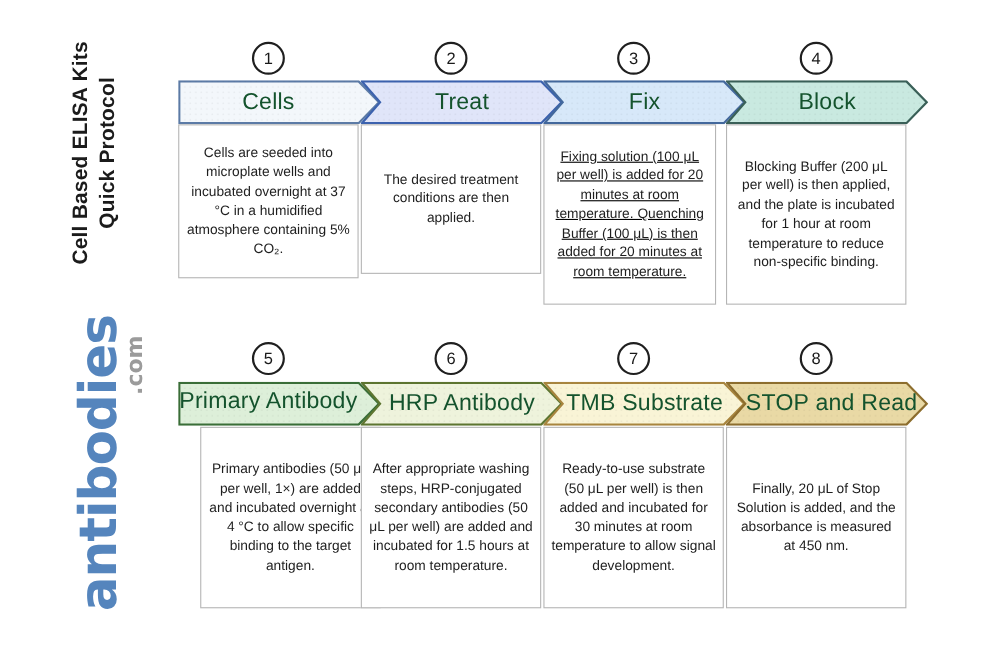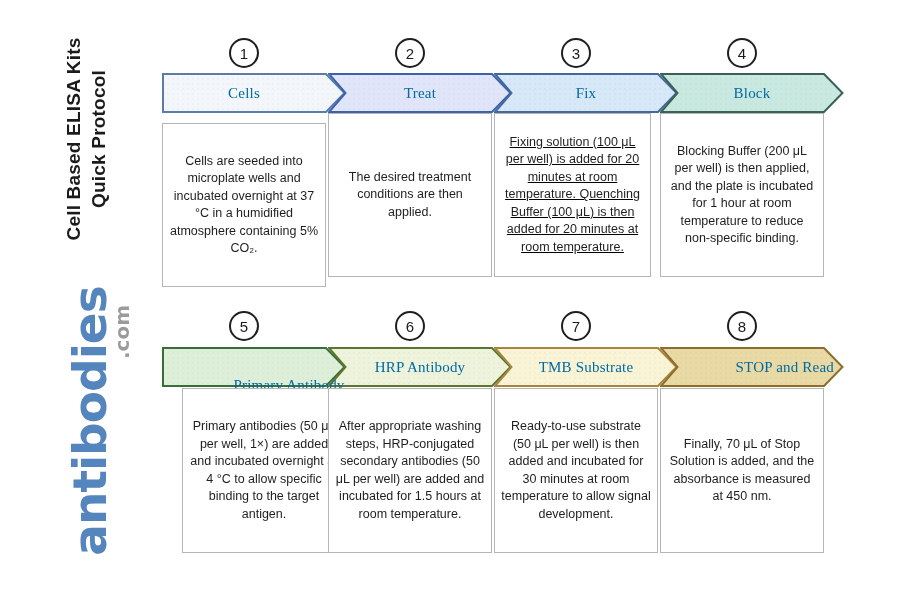--- a/index.html
+++ b/index.html
@@ -36,21 +36,21 @@
   
   .step-circle{
     position:absolute;width:30px;height:30px;border-radius:50%;
     background:#ffffff;border:2px solid #1f1f1f;box-sizing:border-box;
     display:flex;align-items:center;justify-content:center;
     font-size:15px;color:#1a1a1a;
   }
   .step-banner{position:absolute;display:block;}
   .step-banner-label{
     position:absolute;display:flex;align-items:center;justify-content:center;
-    font-size:15px;color:#0369a1;letter-spacing:0.2px;white-space:nowrap;font-family:Liberation Serif, serif;
+    font-size:21px;color:#14532d;letter-spacing:0.2px;white-space:nowrap;
   }
   .step-desc{
     position:absolute;background:#ffffff;border:1.5px solid #b5b5b5;
     box-sizing:border-box;
     display:flex;align-items:center;justify-content:center;
   }
   .step-desc-text{
     font-size:12.5px;line-height:1.4;color:#1e1e1e;
     text-align:center;padding:4px 6px;
   }
@@ -113,32 +113,32 @@
   </svg>
     </div>
   <div id="cards-layer">
   <div class="step-circle" style="left: 229px; top: 38px;">
         <span>1</span>
       </div>
 
   <div class="step-banner-label" style="left: 162px; top: 73px; width: 164px; height: 40px;">
         <span>Cells</span>
       </div>
-  <div class="step-desc" style="left: 162px; top: 113px; width: 164px; height: 164px; margin-top: 10px;">
+  <div class="step-desc" style="left: 162px; top: 113px; width: 164px; height: 140px;">
     <div class="step-desc-text">Cells are seeded into microplate wells and incubated overnight at 37 °C in a humidified atmosphere containing 5% CO₂.</div>
   </div>
 
   <div class="step-circle" style="left: 395px; top: 38px;">
         <span>2</span>
       </div>
 
   <div class="step-banner-label" style="left: 338px; top: 73px; width: 164px; height: 40px;">
         <span>Treat</span>
       </div>
-  <div class="step-desc" style="left: 328px; top: 113px; width: 164px; height: 164px;">
+  <div class="step-desc" style="left: 328px; top: 113px; width: 164px; height: 136px;">
     <div class="step-desc-text">The desired treatment conditions are then applied.</div>
   </div>
 
   <div class="step-circle" style="left: 561px; top: 38px;">
         <span>3</span>
       </div>
 
   <div class="step-banner-label" style="left: 504px; top: 73px; width: 164px; height: 40px;">
         <span>Fix</span>
       </div>
@@ -154,21 +154,21 @@
         <span>Block</span>
       </div>
   <div class="step-desc" style="left: 660px; top: 113px; width: 164px; height: 164px;">
     <div class="step-desc-text">Blocking Buffer (200 μL per well) is then applied, and the plate is incubated for 1 hour at room temperature to reduce non-specific binding.</div>
   </div>
 
   <div class="step-circle" style="left: 229px; top: 311px;">
         <span>5</span>
       </div>
 
-  <div class="step-banner-label" style="left: 162px; top: 359px; width: 164px; height: 52px; margin-left: 45px;">
+  <div class="step-banner-label" style="left: 162px; top: 339px; width: 164px; height: 52px;">
         <span>Primary Antibody</span>
       </div>
   <div class="step-desc" style="left: 162px; top: 388px; width: 164px; height: 165px; margin-left: 20px;">
     <div class="step-desc-text">Primary antibodies (50 μL per well, 1×) are added and incubated overnight at 4 °C to allow specific binding to the target antigen.</div>
   </div>
 
   <div class="step-circle" style="left: 395px; top: 311px;">
         <span>6</span>
       </div>
 
@@ -191,16 +191,16 @@
   </div>
 
   <div class="step-circle" style="left: 727px; top: 311px;">
         <span>8</span>
       </div>
 
   <div class="step-banner-label" style="left: 670px; top: 347px; width: 164px; height: 40px; justify-content: flex-end;">
         <span>STOP and Read</span>
       </div>
   <div class="step-desc" style="left: 660px; top: 388px; width: 164px; height: 165px;">
-    <div class="step-desc-text">Finally, 70 μL of Stop Solution is added, and the absorbance is measured at 450 nm.</div>
+    <div class="step-desc-text">Finally, 20 μL of Stop Solution is added, and the absorbance is measured at 450 nm.</div>
   </div>
 </div>
 </div>
 
 </body></html>

